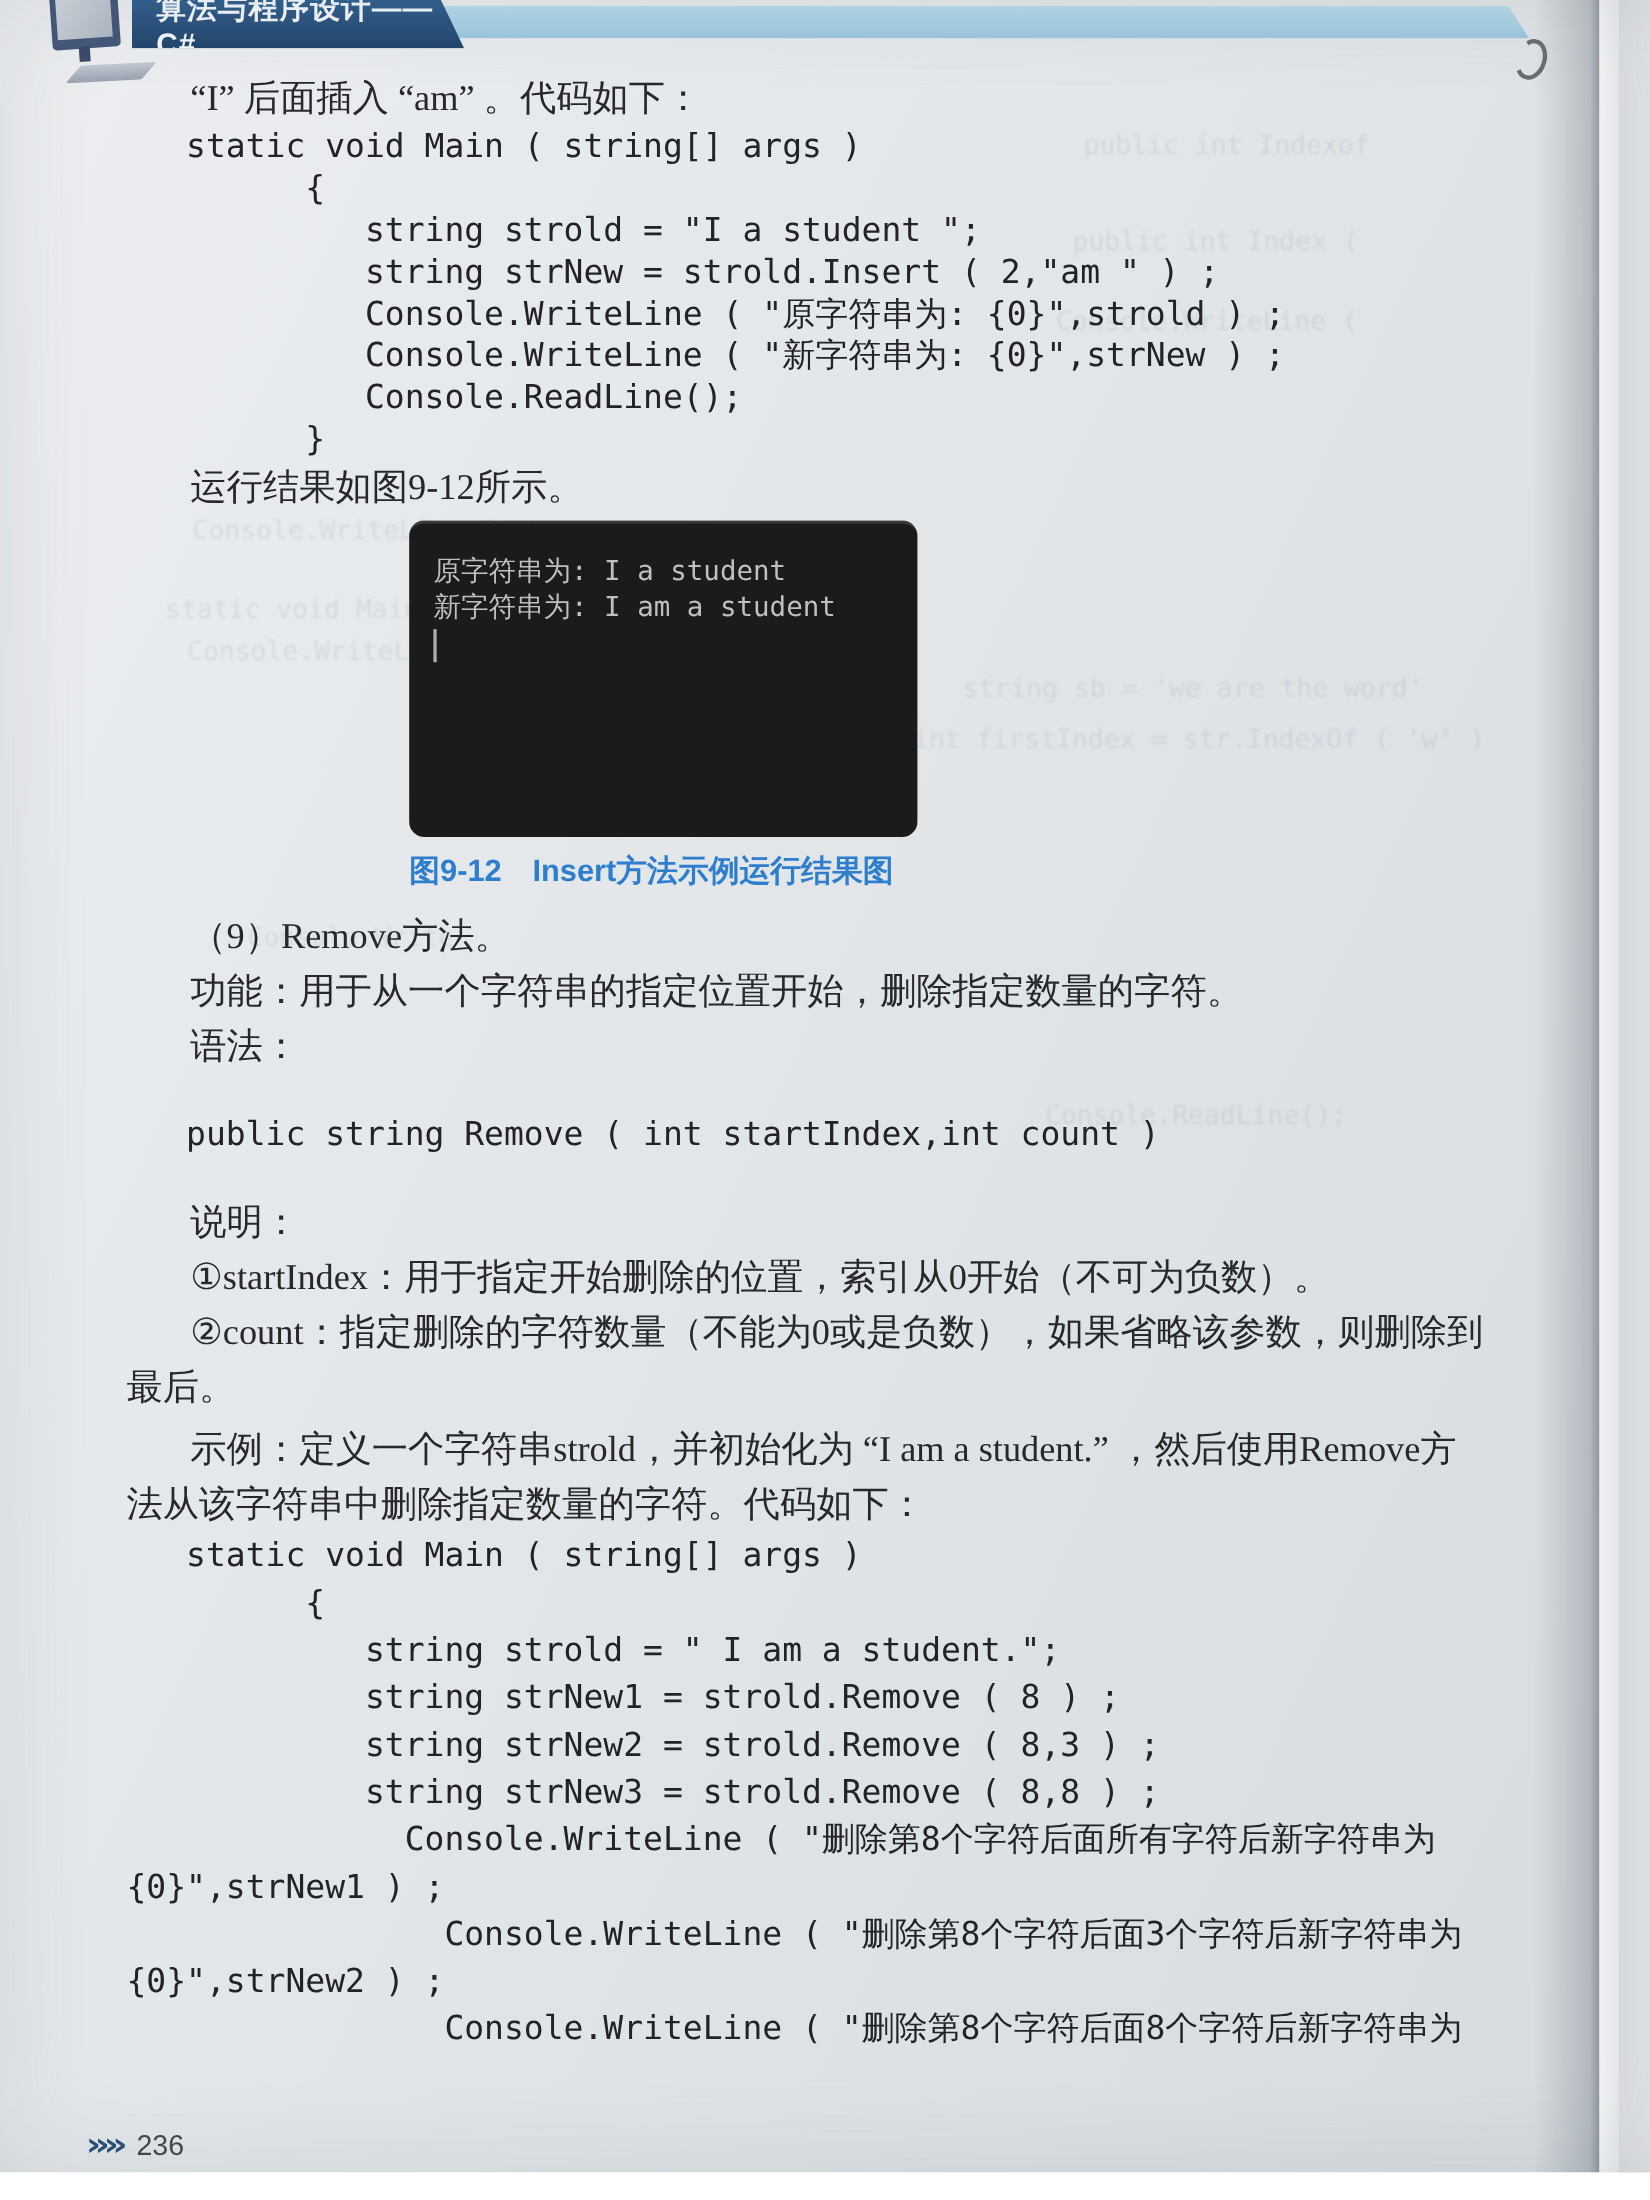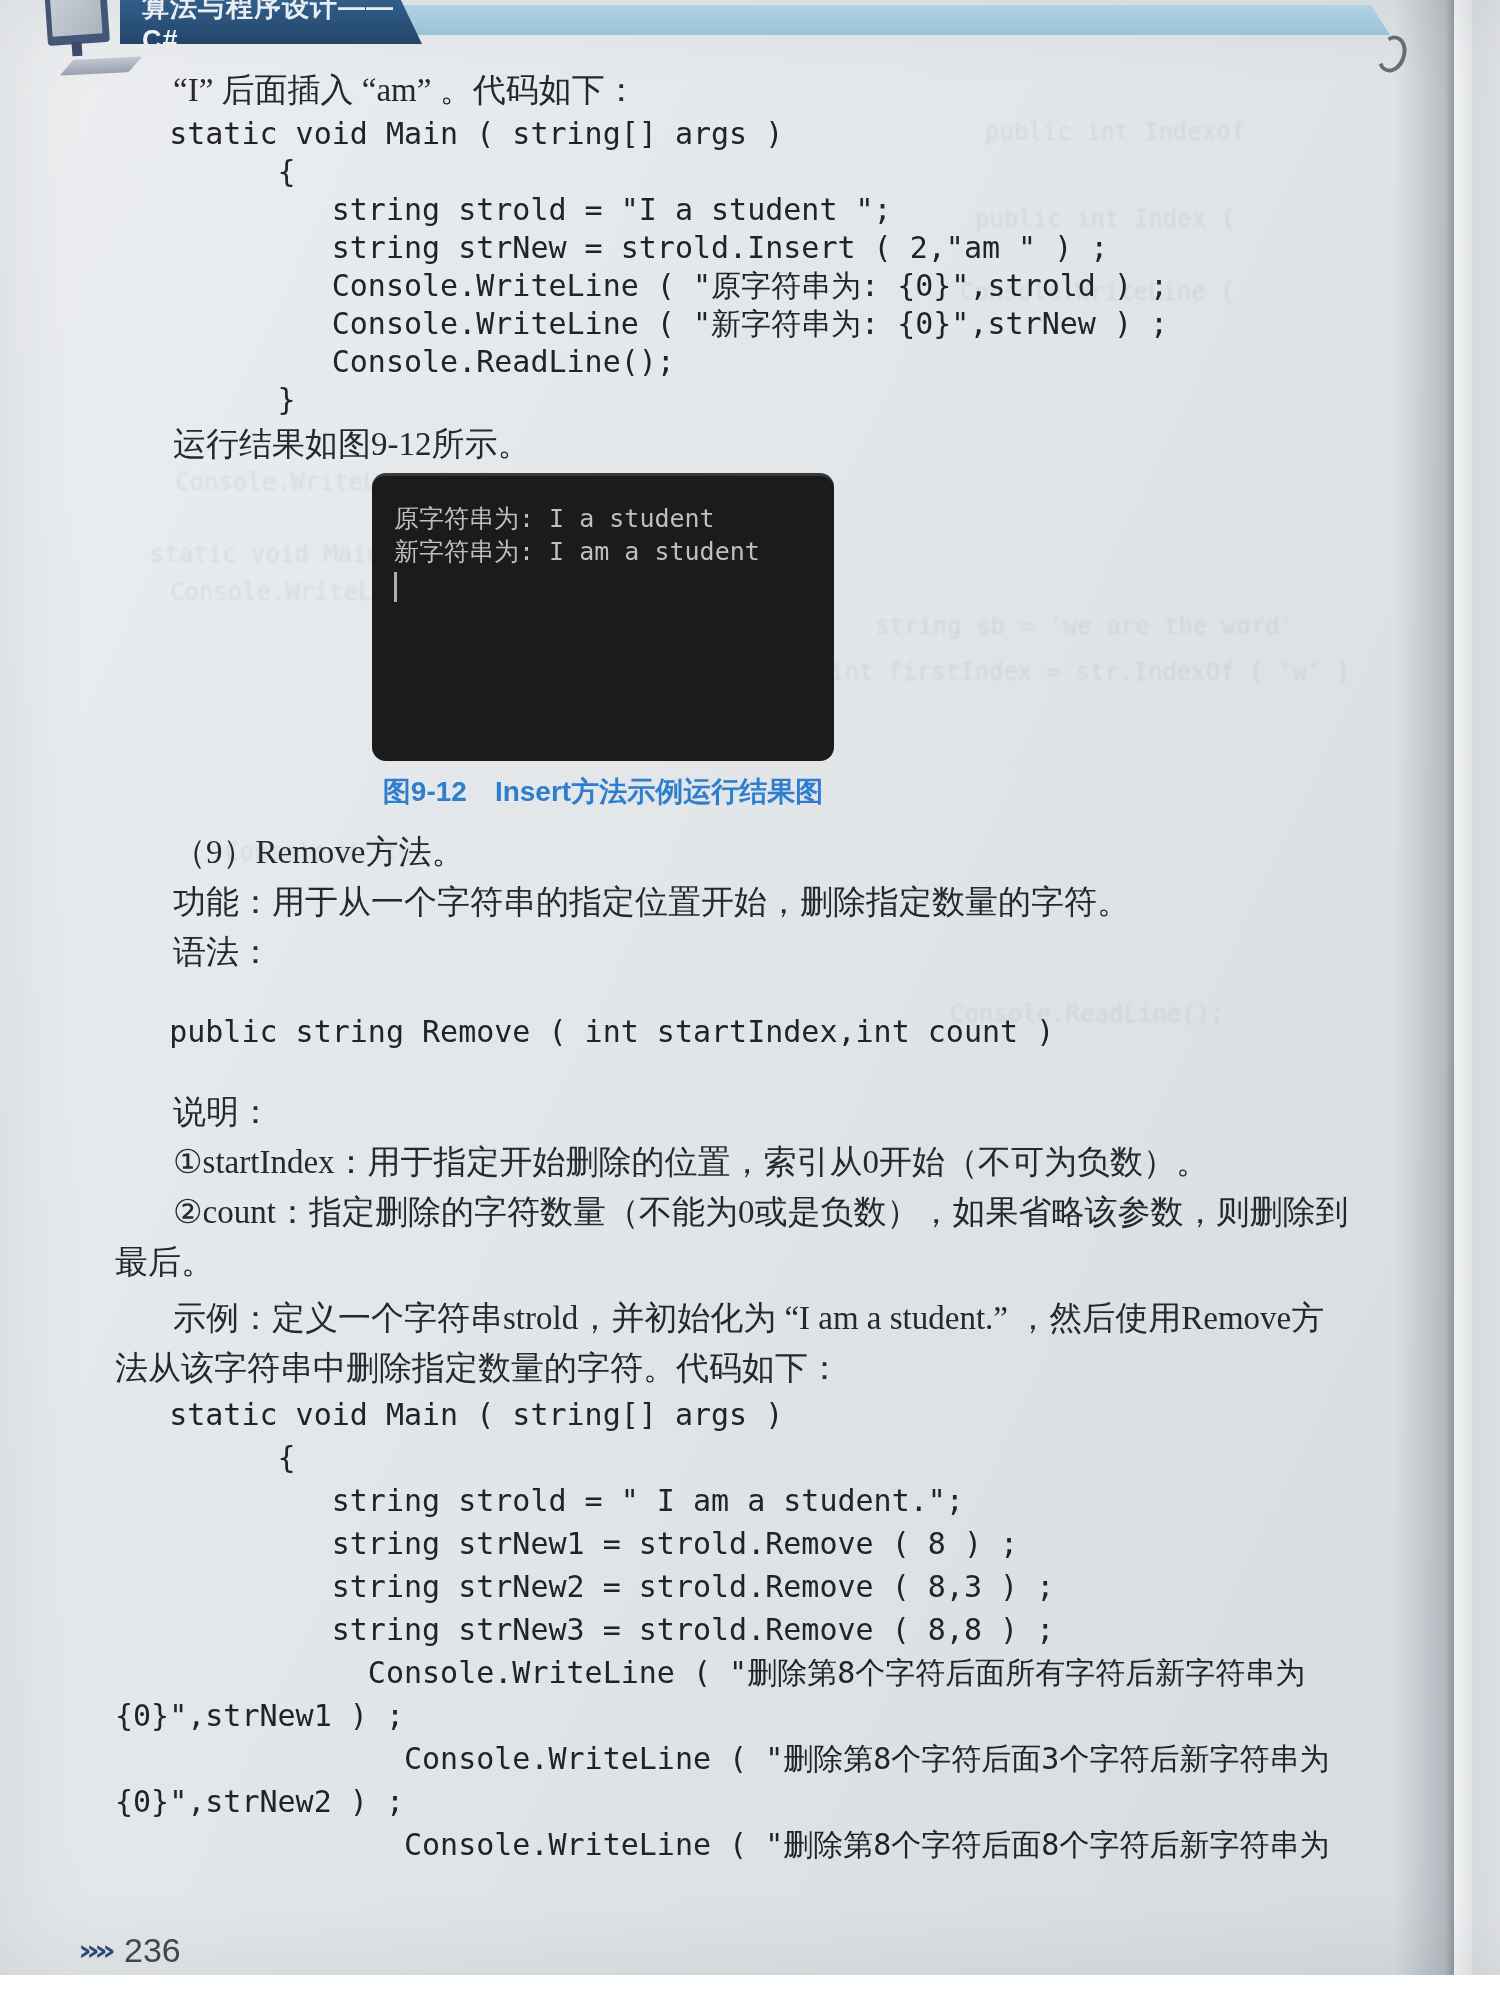--- a/index.html
+++ b/index.html
@@ -60,33 +60,33 @@
   .console{
     margin-left:257px; width:462px; height:288px; background:#1b1b1b;
     border-top:3px solid #3a3a3a; box-sizing:border-box; padding:26px 0 0 22px;border-radius:14px;
   }
   .console-line{
     font-family:"DejaVu Sans Mono","Liberation Mono",monospace;
     font-size:25px; line-height:33px; color:#bfbfbf; white-space:pre;
   }
   .cursor{width:3px; height:30px; background:#aeaeae; margin-top:4px;}
   .caption{
-    margin-left:257px; width:462px; text-align:center; margin-top:14px;
+    margin-left:257px; width:462px; margin-top:14px;
     color:#2e7ece; font-family:"Liberation Sans","DejaVu Sans",sans-serif;
     font-weight:bold; font-size:28px; line-height:34px;
   }
   
   .footer{position:absolute; left:78px; top:1930px; display:flex; align-items:center;}
   .chevrons{
     font-family:"DejaVu Sans","Liberation Sans",sans-serif; font-weight:bold;
     font-size:34px; letter-spacing:-6px; color:#2a4f76; margin-right:14px;
     transform:scaleY(.85);
   }
   .pageno{font-family:"Liberation Sans","DejaVu Sans",sans-serif;
-    font-size:34px; color:#43484d;}
+    font-size:26px; color:#43484d;}
   
   .edge-shadow{position:absolute; top:0; right:46px; width:60px; height:2000px;
     background:linear-gradient(90deg,rgba(90,100,110,0) 0%,rgba(90,100,110,.28) 85%,rgba(60,70,80,.45) 100%);}
   .edge-strip{position:absolute; top:0; right:28px; width:18px; height:2000px;
     background:linear-gradient(90deg,#f4f5f6,#e8eaec);}
   .edge-next{position:absolute; top:0; right:0; width:28px; height:2000px;
     background:linear-gradient(90deg,#dcdfe2,#e6e8ea);}
 </style>
 </head>
 <body>

